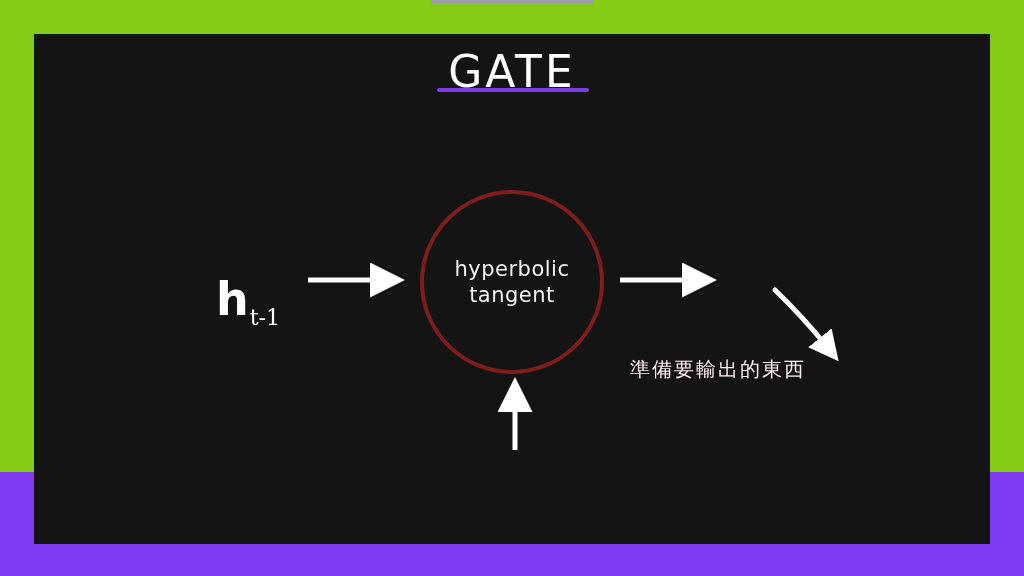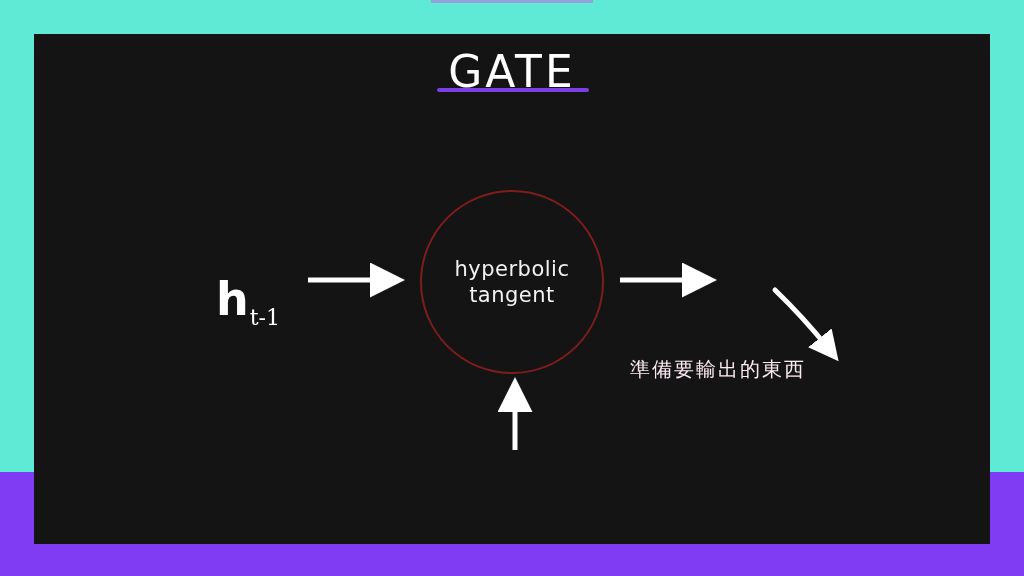--- a/index.html
+++ b/index.html
@@ -12,21 +12,21 @@
     width: 1024px;
     height: 576px;
     overflow: hidden;
     font-family: "DejaVu Sans", sans-serif;
   }
 
   #slide {
     position: relative;
     width: 1024px;
     height: 472px;
-    background: #5eead4;
+    background: #84cc16;
   }
 
   
   #top-band {
     position: absolute;
     left: 431px;
     top: 0px;
     width: 162px;
     height: 3px;
     background: #a98ae0;
@@ -70,21 +70,21 @@
     border-radius: 2px;
   }
 
   
   #circle {
     position: absolute;
     left: 386px;      
     top: 156px;       
     width: 184px;
     height: 184px;
-    border: 2px solid #7f1d1d;
+    border: 4px solid #7f1d1d;
     border-radius: 50%;
     box-sizing: border-box;
     display: flex;
     align-items: center;
     justify-content: center;
   }
   #circle-label {
     color: #f2f2f2;
     font-family: "DejaVu Sans", sans-serif;
     font-size: 21px;

